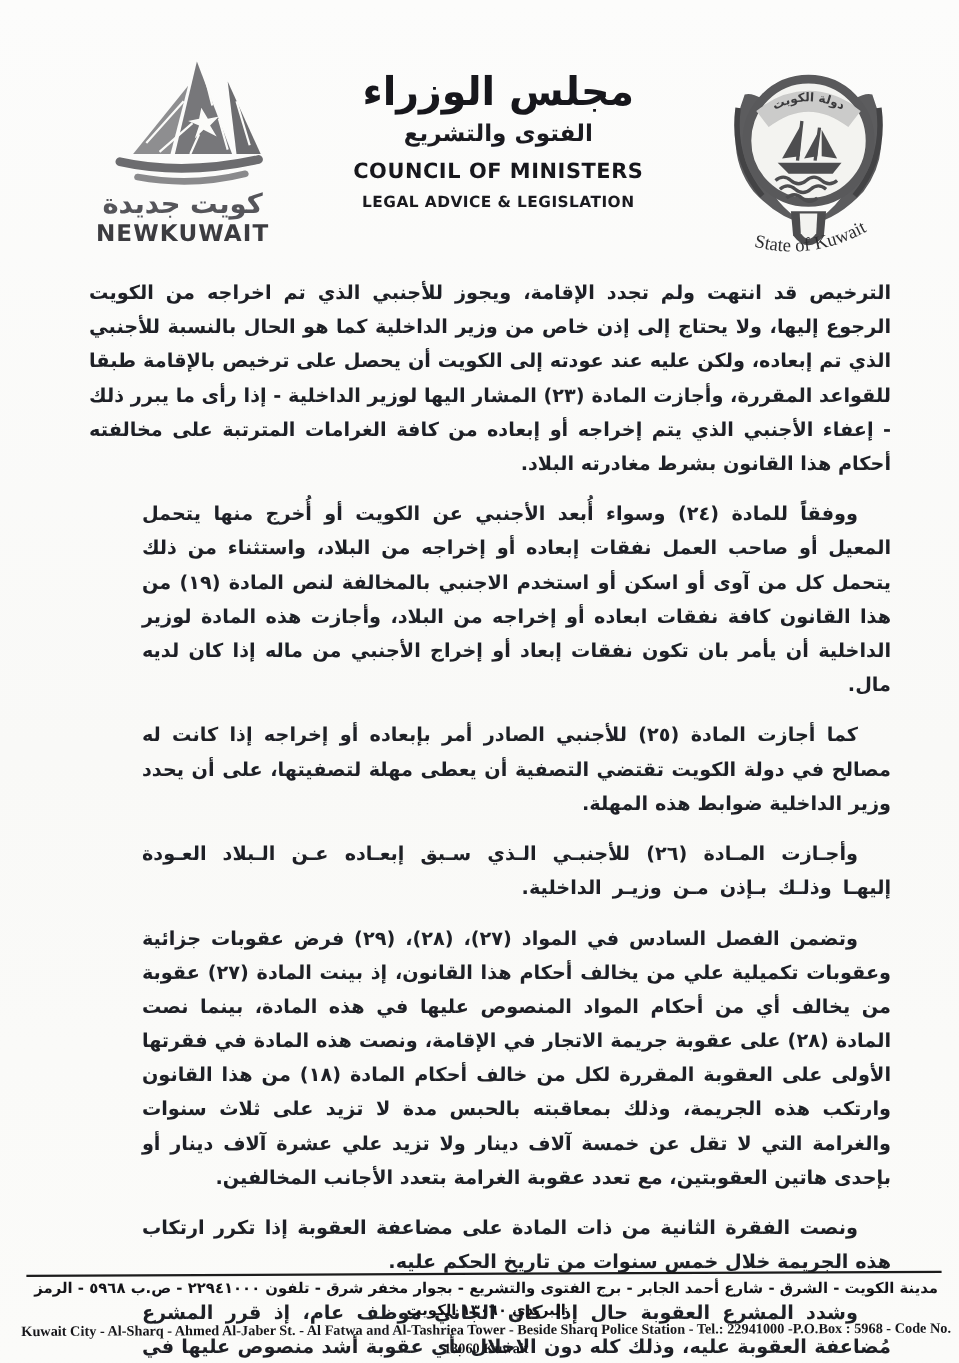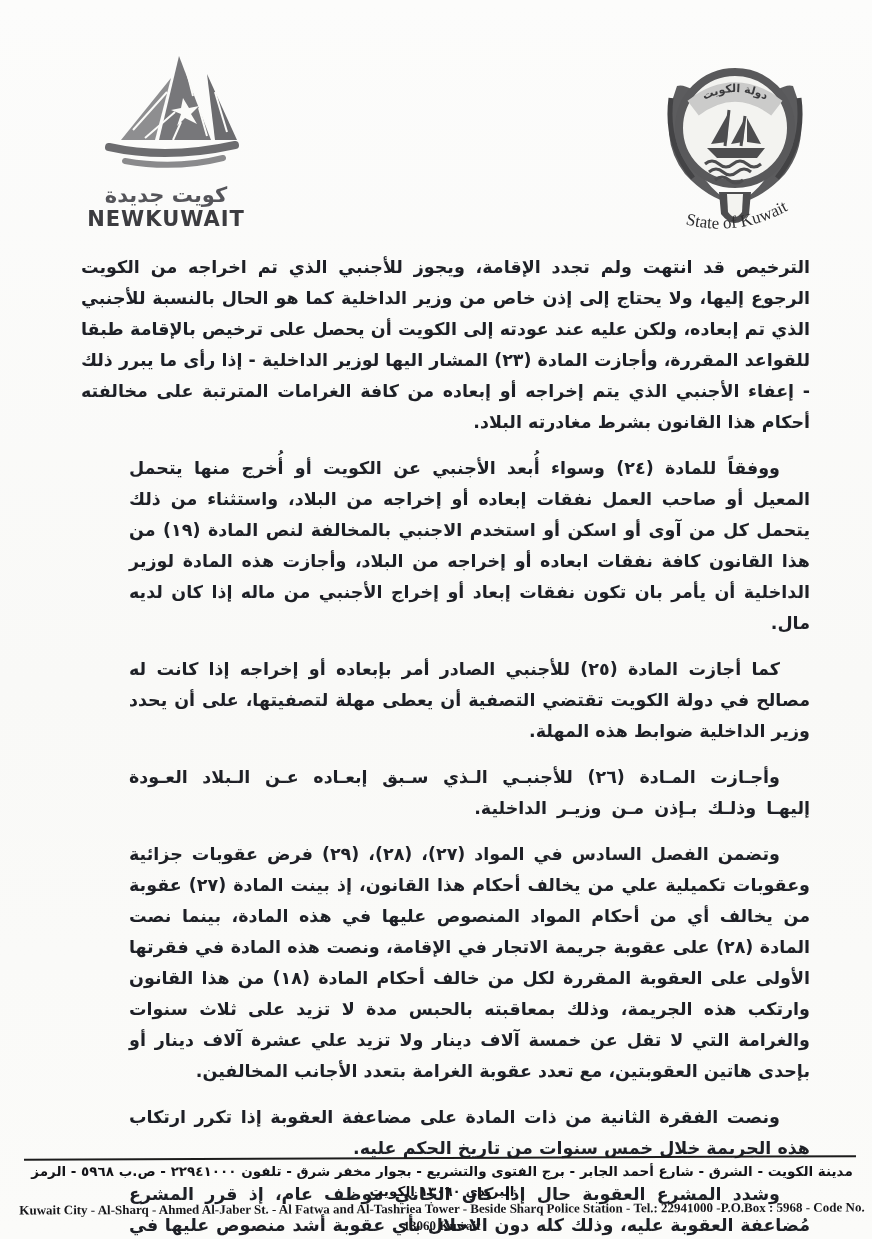--- a/index.html
+++ b/index.html
@@ -17,22 +17,22 @@
   .header{
     display:flex;
     justify-content:space-between;
     align-items:flex-start;
     padding:52px 34px 0 58px;
     height:186px;
   }
   .brand{width:216px;text-align:center;}
   .brand svg{display:block;margin:0 auto;}
   .brand-ar{
-    font-size:21px;font-weight:bold;color:#55555a;
-    direction:rtl;line-height:1.1;margin-top:14px;
+    font-size:25px;font-weight:bold;color:#55555a;
+    direction:rtl;line-height:1.1;margin-top:2px;
   }
   .brand-en{
     font-size:21px;font-weight:bold;color:#3c3c40;
     letter-spacing:1px;line-height:1.15;
   }
   .org{flex:1;text-align:center;padding-top:10px;}
   .org-title-ar{font-size:36px;font-weight:bold;direction:rtl;line-height:1.2;color:#17171c;}
   .org-dept-ar{font-size:21px;font-weight:bold;direction:rtl;margin-top:4px;color:#1b1b20;}
   .org-title-en{font-size:19px;font-weight:bold;margin-top:12px;letter-spacing:.5px;color:#17171c;}
   .org-dept-en{font-size:14px;font-weight:bold;margin-top:9px;letter-spacing:.4px;color:#1b1b20;}
@@ -95,20 +95,26 @@
         <polygon points="140,88 132,22 162,88" fill="#6c6c6f"></polygon>
         <path d="M140,40 L152,80" stroke="#fbfbf9" stroke-width="2"></path>
 
         <path d="M34,95 Q92,108 160,93" stroke="#6c6c6f" stroke-width="8" fill="none" stroke-linecap="round"></path>
         <path d="M50,109 Q100,118 148,106" stroke="#8a8a8c" stroke-width="6" fill="none" stroke-linecap="round"></path>
       </svg>
       <div class="brand-ar">كويت جديدة</div>
       <div class="brand-en">NEWKUWAIT</div>
     </div>
 
+    <div class="org">
+      <div class="org-title-ar">مجلس الوزراء</div>
+      <div class="org-dept-ar">الفتوى والتشريع</div>
+      <div class="org-title-en">COUNCIL OF MINISTERS</div>
+      <div class="org-dept-en">LEGAL ADVICE &amp; LEGISLATION</div>
+    </div>
 
     <div class="emblem">
       <svg width="188" height="186" viewBox="0 0 188 186">
 
         <path d="M36,34 Q16,86 44,122 Q66,146 92,152 Q58,132 50,96 Q44,62 52,38 Q42,32 36,34 Z" fill="#5c5c5e"></path>
         <path d="M152,34 Q172,86 144,122 Q122,146 96,152 Q130,132 138,96 Q144,62 136,38 Q146,32 152,34 Z" fill="#5c5c5e"></path>
         <path d="M30,46 Q24,92 52,126 M158,46 Q164,92 136,126" stroke="#434345" stroke-width="5" fill="none"></path>
 
         <circle cx="94" cy="76" r="56" fill="#f3f3f0" stroke="#59595b" stroke-width="8"></circle>
 

